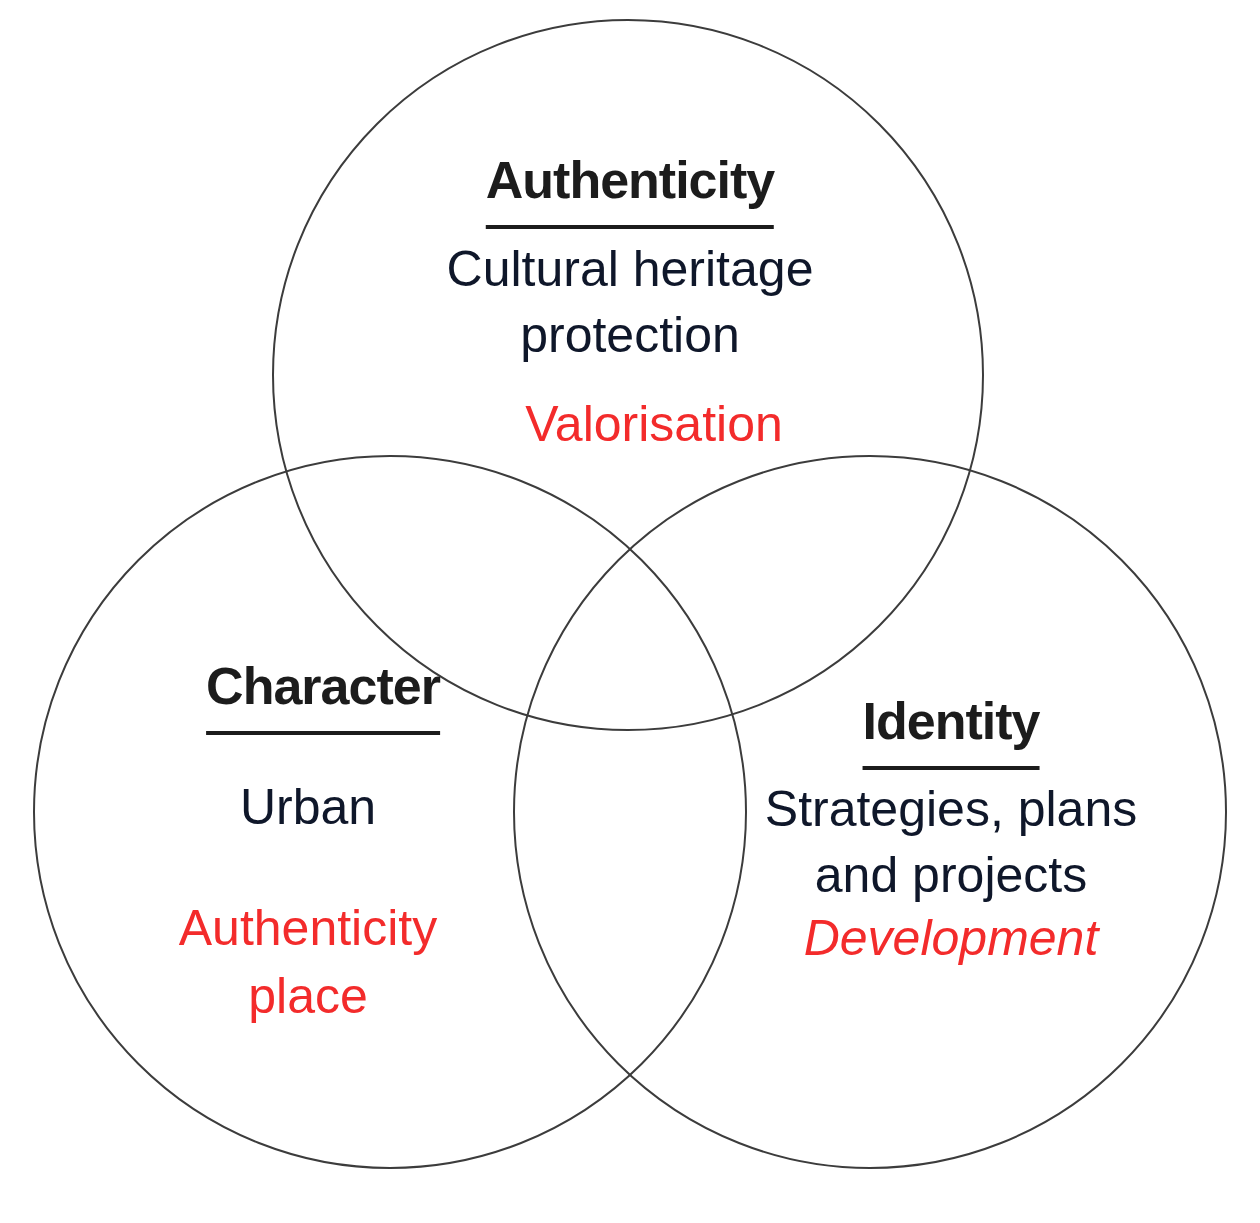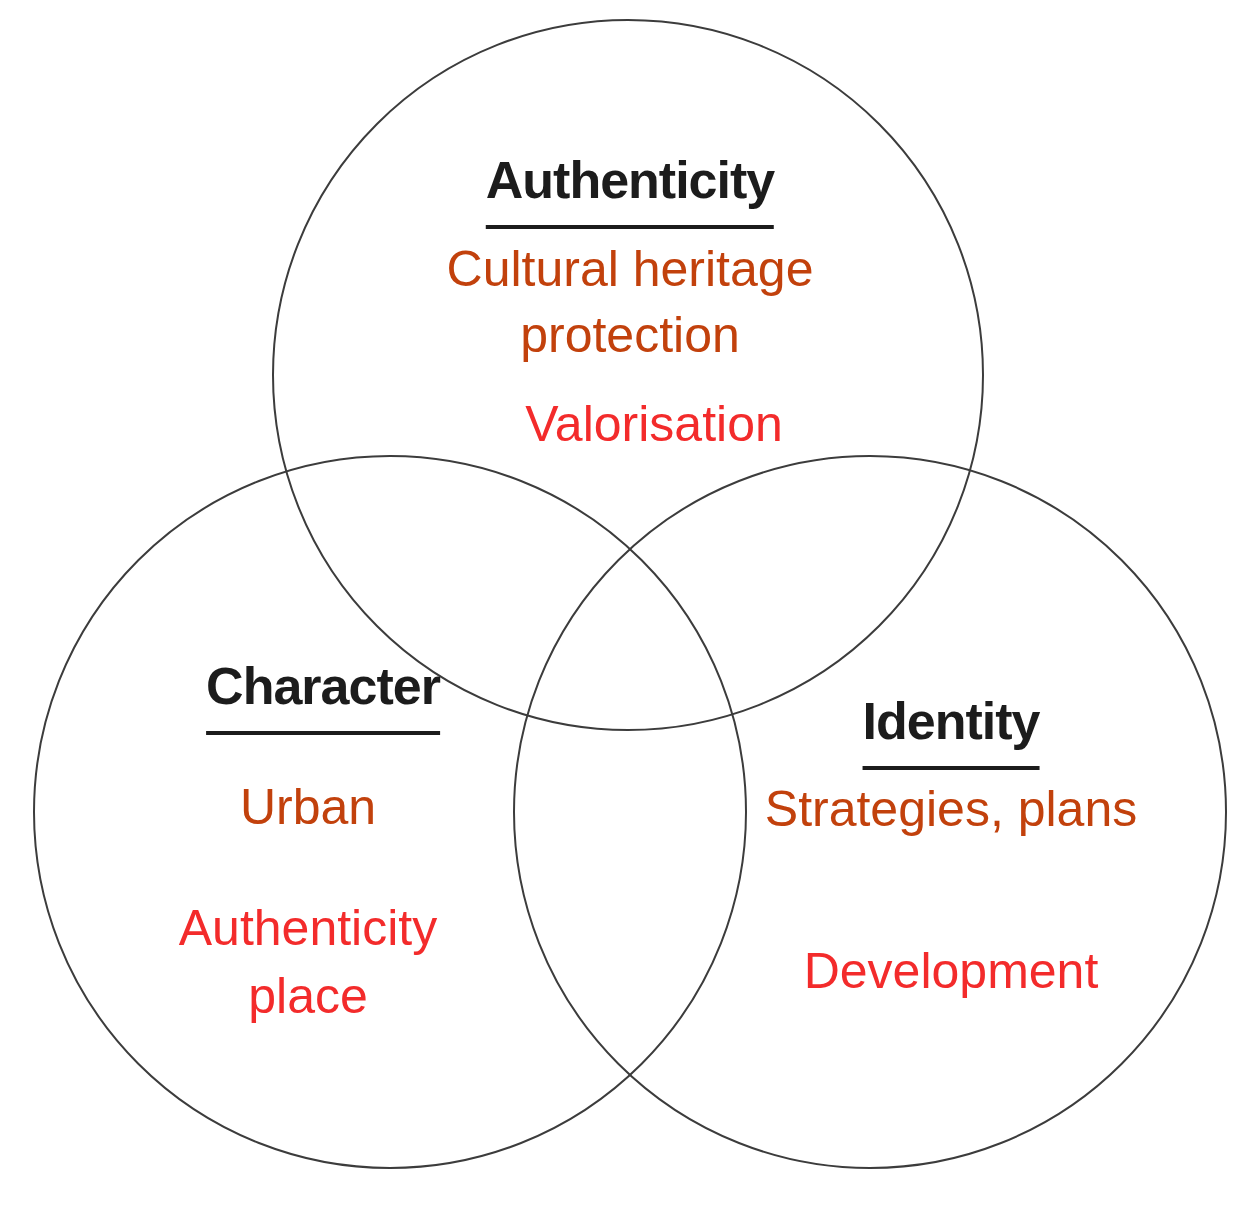--- a/index.html
+++ b/index.html
@@ -39,21 +39,21 @@
     letter-spacing: -1px;
   }
   .heading .uline {
     display: inline-block;
     padding-bottom: 17px;
     border-bottom: 4px solid #1c1c1c;
     line-height: 1.05;
   }
   .sub {
     font-size: 50px;
-    color: #c2410c;
+    color: #0f172a;
     line-height: 66px;
   }
   .key {
     font-size: 50px;
     color: #f32b2b;
     line-height: 68px;
   }
 
   
   .auth-heading { left: 630px; top: 150px; }
@@ -61,21 +61,21 @@
   .auth-key     { left: 654px; top: 390px; }
 
   
   .char-heading { left: 323px; top: 656px; }
   .char-sub     { left: 308px; top: 774px; }
   .char-key     { left: 308px; top: 894px; }
 
   
   .iden-heading { left: 951px; top: 691px; text-align: center; }
   .iden-sub     { left: 951px; top: 776px; }
-  .iden-key     { left: 951px; top: 937px; }
+  .iden-key     { left: 951px; top: 904px; font-style: italic; }
 </style>
 </head>
 <body>
 
 <div class="canvas">
 
   <div class="circle c-auth"></div>
   <div class="circle c-char"></div>
   <div class="circle c-iden"></div>
 
@@ -99,18 +99,19 @@
   <div class="block key char-key">
     <div>Authenticity</div>
     <div>place</div>
   </div>
 
   <div class="block heading iden-heading">
     <span class="uline">Identity</span>
   </div>
   <div class="block sub iden-sub">
     <div>Strategies, plans</div>
+    <div>and projects</div>
   </div>
   <div class="block key iden-key">
     <div>Development</div>
   </div>
 
 </div>
 
 </body></html>

